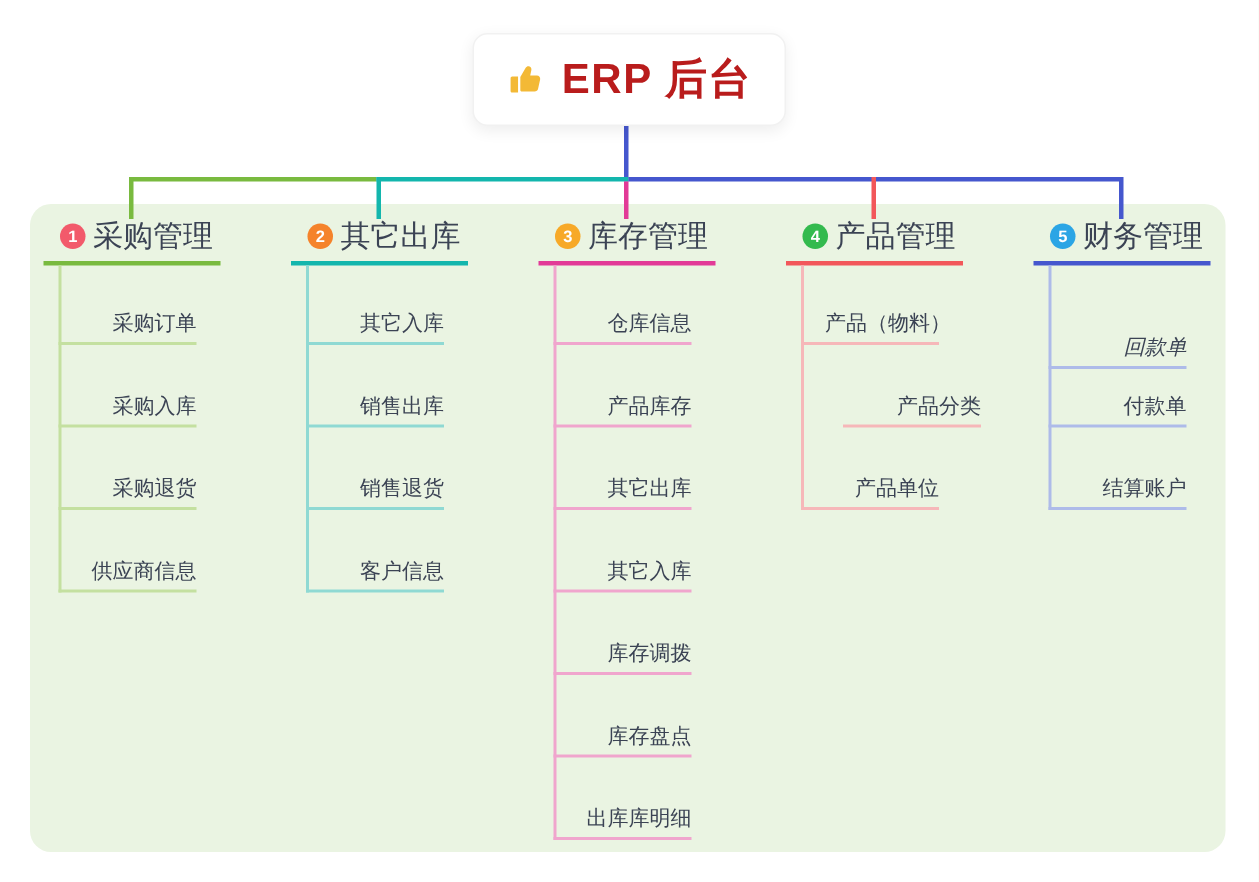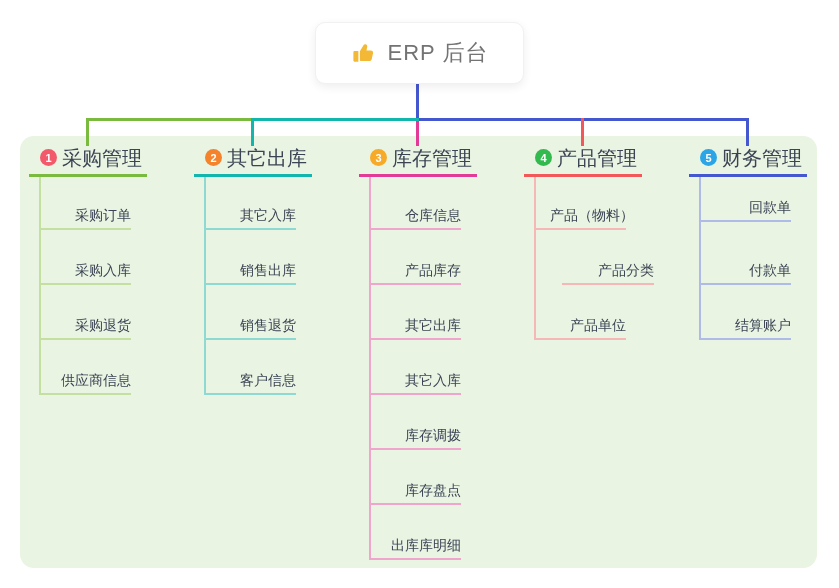--- a/index.html
+++ b/index.html
@@ -19,21 +19,21 @@
 
   .root-node {
     position: absolute; left: 315px; top: 22px;
     width: 209px; height: 62px;
     background: #ffffff; border: 1px solid #f1f1f1; border-radius: 10px;
     box-shadow: 0 3px 10px rgba(0,0,0,0.07);
     display: flex; align-items: center; justify-content: center; gap: 11px;
     z-index: 5;
   }
   .root-node .root-label {
-    font-size: 22px; color: #737373; font-weight: 400; letter-spacing: 1px;
+    font-size: 28px; color: #b91c1c; font-weight: 700; letter-spacing: 1px;
   }
   .thumb { width: 26px; height: 26px; display: block; }
 
   .hline { position: absolute; height: 3px; top: 118px; }
   .vline { position: absolute; width: 3px; }
 
   .badge {
     position: absolute; width: 17px; height: 17px; border-radius: 50%;
     color: #ffffff; font-size: 11px; font-weight: bold;
     display: flex; align-items: center; justify-content: center;
@@ -112,17 +112,17 @@
       <div class="branch-title" style="left: 557px;">产品管理</div>
       <div class="title-underline" style="left: 524px; background: rgb(242, 87, 90);"></div>
       <div class="child-vline" style="left: 534px; height: 163px; background: rgb(246, 183, 185);"></div>
       <div class="child-item" style="left: 534px; top: 198px; border-bottom-color: rgb(246, 183, 185);">产品（物料）</div>
       <div class="child-item" style="left: 534px; top: 253px; border-bottom-color: rgb(246, 183, 185); margin-left: 28px;">产品分类</div>
       <div class="child-item" style="left: 534px; top: 308px; border-bottom-color: rgb(246, 183, 185);">产品单位</div>
       <div class="badge" style="left: 700px; background: rgb(43, 165, 229);">5</div>
       <div class="branch-title" style="left: 722px;">财务管理</div>
       <div class="title-underline" style="left: 689px; background: rgb(69, 87, 206);"></div>
       <div class="child-vline" style="left: 699px; height: 163px; background: rgb(174, 187, 233);"></div>
-      <div class="child-item" style="left: 699px; top: 190px; border-bottom-color: rgb(174, 187, 233);">回款单</div>
+      <div class="child-item" style="left: 699px; top: 214px; border-bottom-color: rgb(174, 187, 233); font-style: italic;">回款单</div>
       <div class="child-item" style="left: 699px; top: 253px; border-bottom-color: rgb(174, 187, 233);">付款单</div>
       <div class="child-item" style="left: 699px; top: 308px; border-bottom-color: rgb(174, 187, 233);">结算账户</div>
     </div>
 </div>
 
 </body></html>

